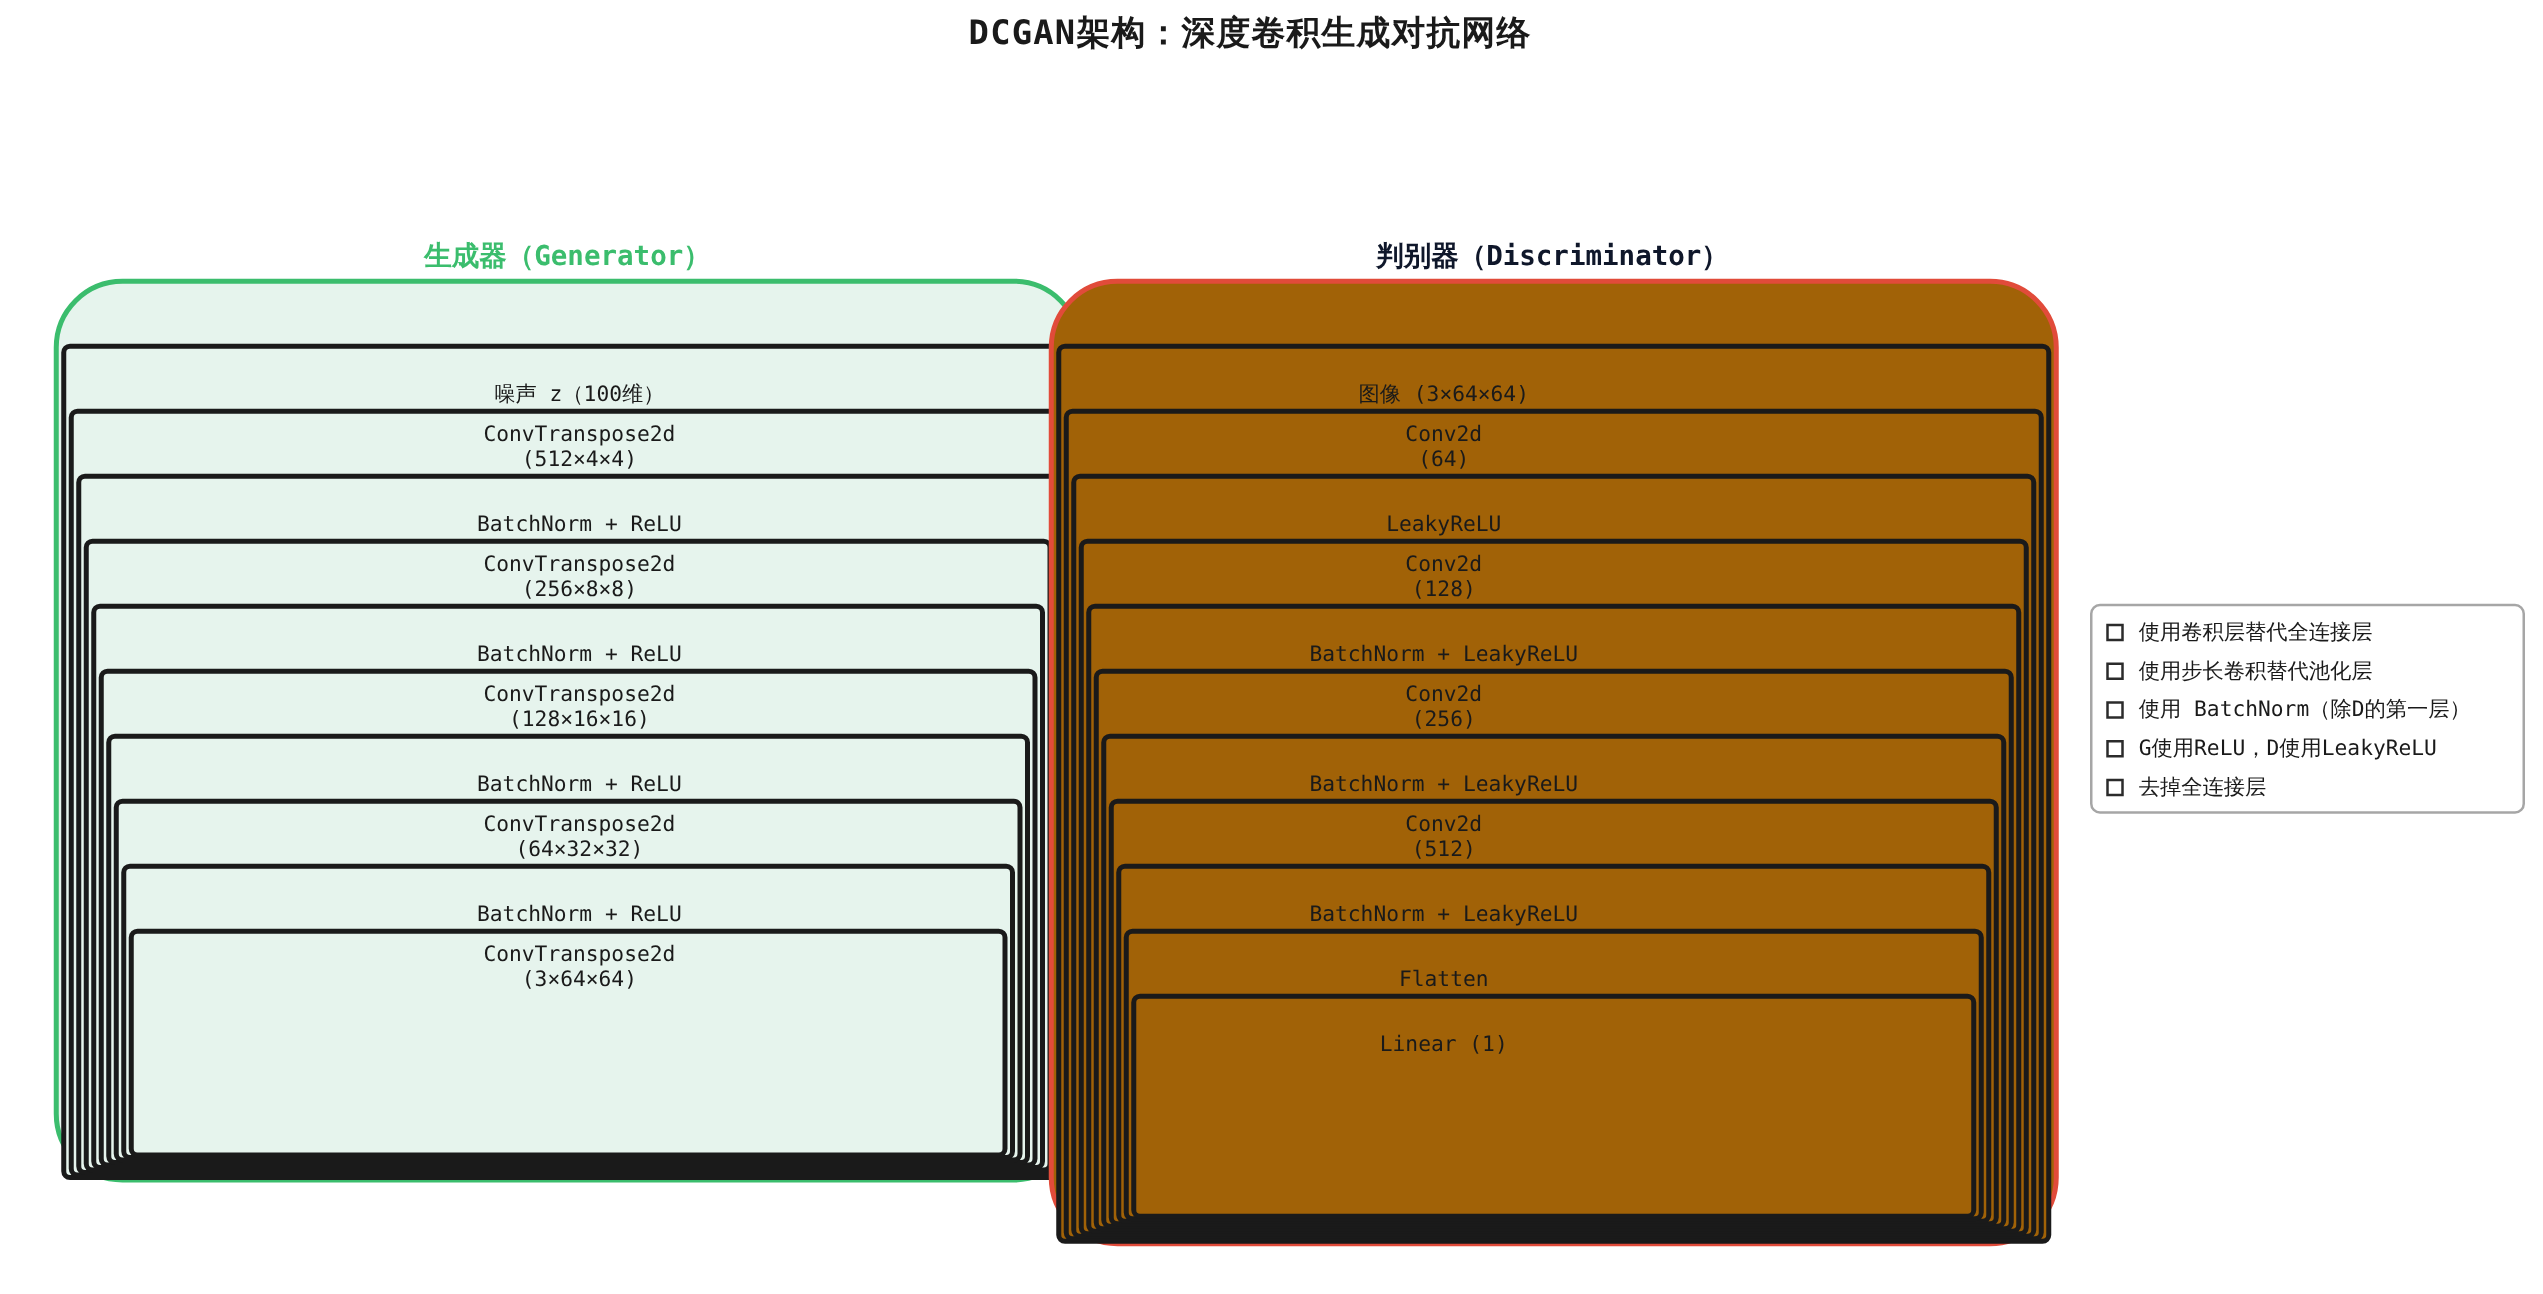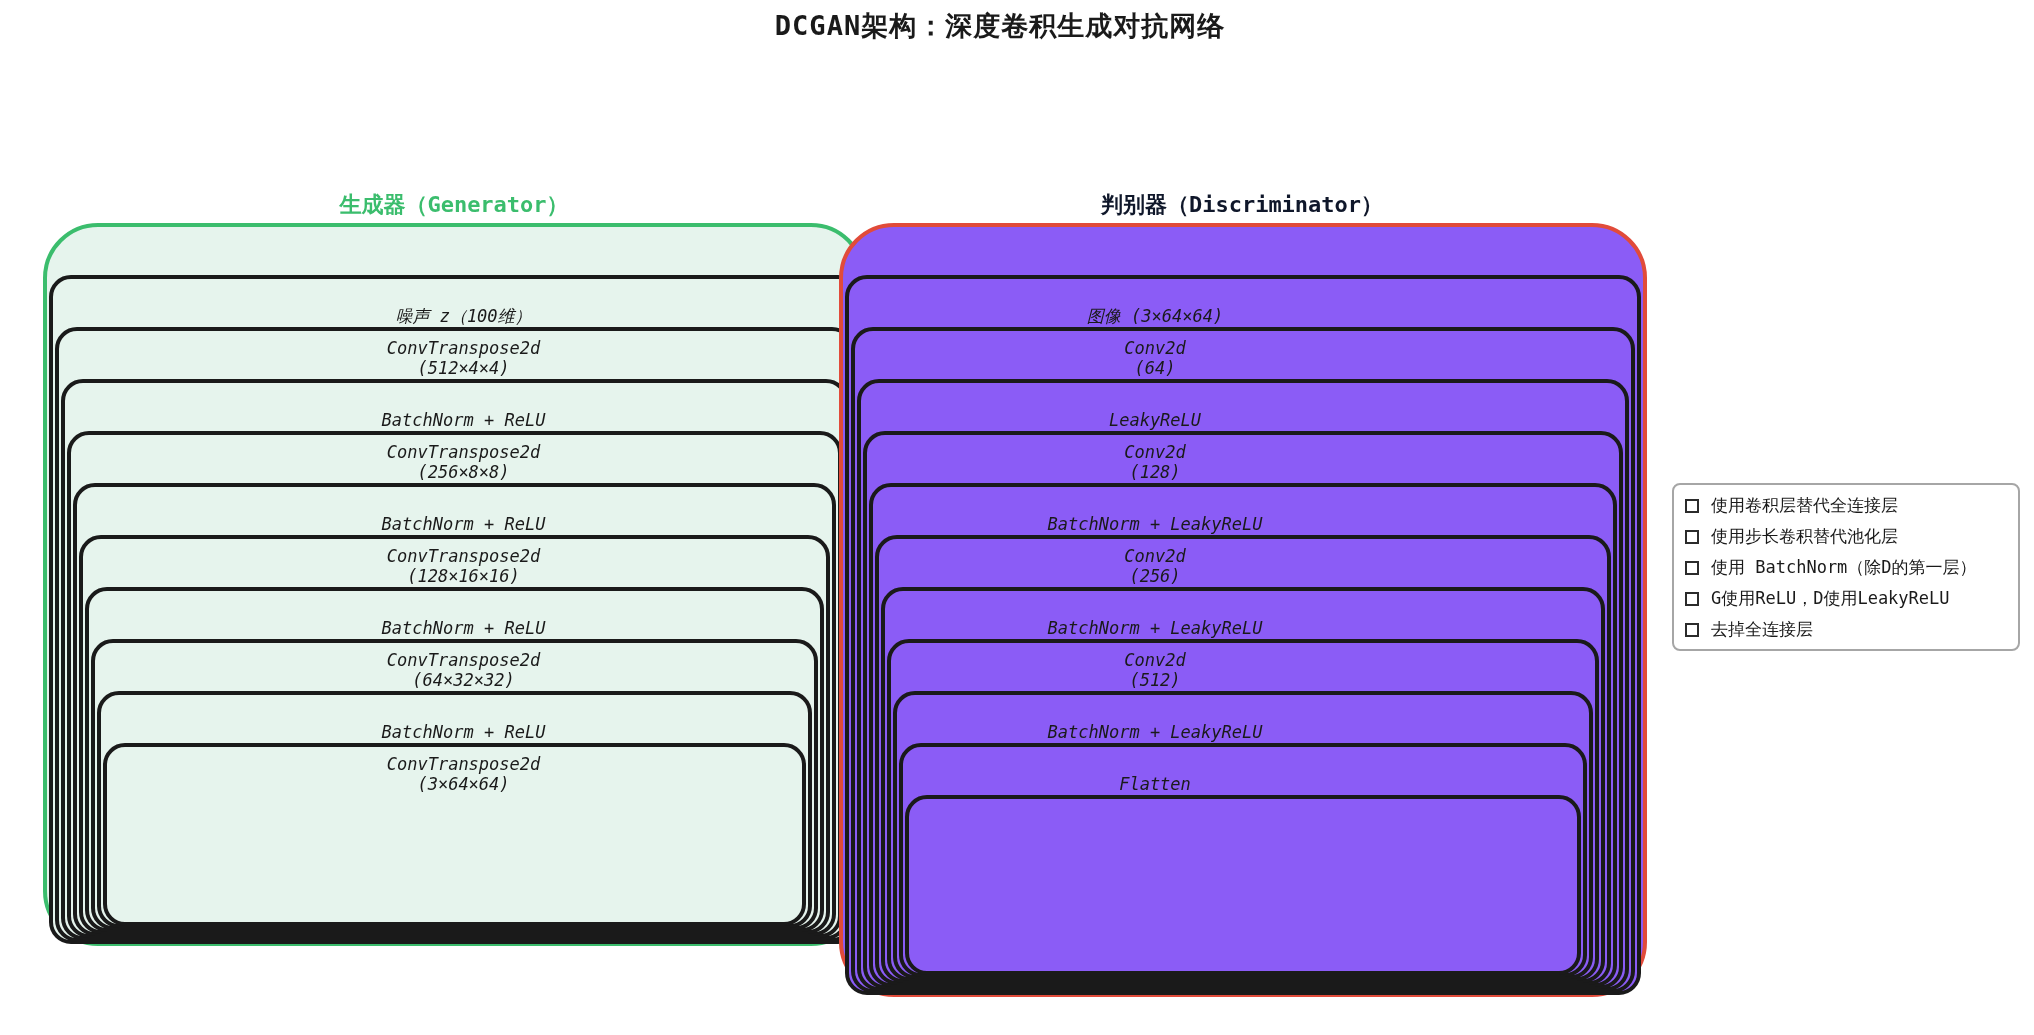--- a/index.html
+++ b/index.html
@@ -22,25 +22,24 @@
   }
   #gen-title{left:204px;text-align:center;}
   #disc-title{left:992px;}
   .panel{
     position:absolute;top:223px;
     border:4px solid;border-radius:55px;
   }
   #gen-box{left:43px;width:823px;}
   #disc-box{left:839px;width:808px;}
   .gen-fill{background:#e6f4ed;border-color:#3bbd6d;}
-  .disc-fill{background:#8b5cf6;border-color:#e14b3a;}
+  .disc-fill{background:#a16207;border-color:#e14b3a;}
   .layer{
-    border:4px solid;border-radius:22px;
+    border:4px solid;border-radius:7px;
     margin:0 2px -2px 2px;
-    font-style:italic;
   }
   .layer-label{
     height:48px;
     display:flex;flex-direction:column;justify-content:flex-end;align-items:center;
     padding-bottom:1px;
     font-size:17px;line-height:20px;
     white-space:nowrap;
   }
   .gen-col .layer-label{padding-left:18px;}
   .disc-col .layer-label{padding-right:176px;}
@@ -177,20 +176,23 @@
                       </div>
                       <div class="layer disc-fill">
                         <div class="layer-label">
                           <div>BatchNorm + LeakyReLU</div>
                         </div>
                         <div class="layer disc-fill">
                           <div class="layer-label">
                             <div>Flatten</div>
                           </div>
                           <div class="layer disc-fill innermost">
+                            <div class="layer-label">
+                              <div>Linear (1)</div>
+                            </div>
                           </div>
                         </div>
                       </div>
                     </div>
                   </div>
                 </div>
               </div>
             </div>
           </div>
         </div>

